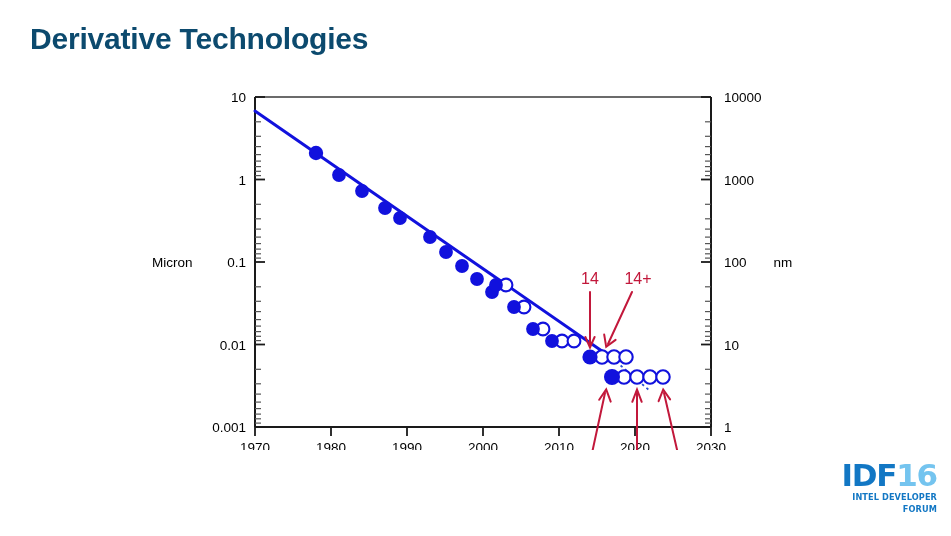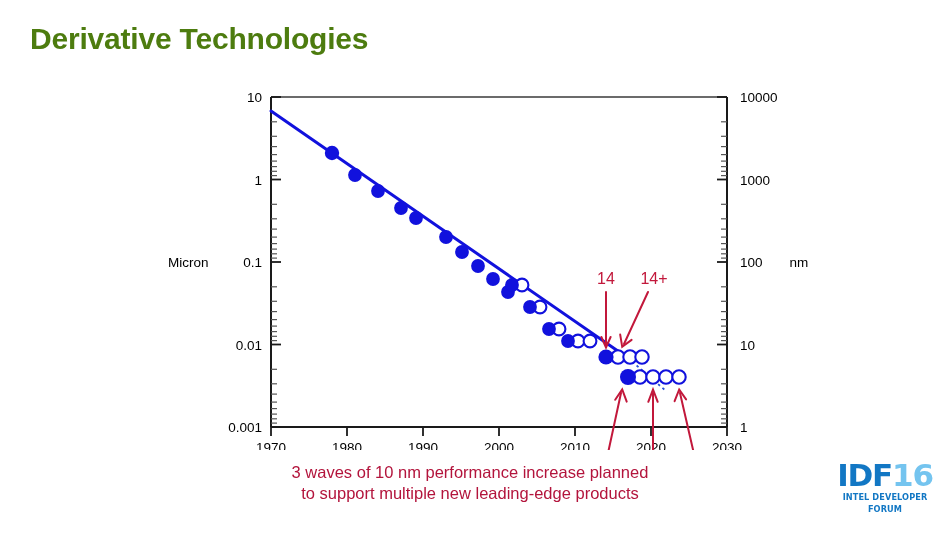--- a/index.html
+++ b/index.html
@@ -16,31 +16,30 @@
     height: 536px;
     background: #ffffff;
     overflow: hidden;
   }
   #slide-title {
     position: absolute;
     left: 30px;
     top: 22px;
     font-size: 30px;
     font-weight: bold;
-    color: #4d7c0f;
+    color: #0c4a6e;
     letter-spacing: -0.2px;
     white-space: nowrap;
   }
   #chart-area {
     position: absolute;
     left: 0px;
     top: 80px;
     width: 830px;
     height: 370px;
-    margin-left: 16px;
   }
   #chart-svg {
     display: block;
   }
   #caption {
     position: absolute;
     left: 200px;
     top: 462px;
     width: 540px;
     text-align: center;
@@ -56,21 +55,21 @@
     top: 538px;
     font-size: 11px;
     color: #9a9a9a;
   }
   #idf-logo {
     position: absolute;
     left: 833px;
     top: 459px;
     width: 104px;
     height: 50px;
-    text-align: center;
+    text-align: right;
   }
   #idf-logo .logo-main {
     font-size: 31px;
     font-weight: bold;
     letter-spacing: -1.2px;
     line-height: 32px;
     font-family: "DejaVu Sans", sans-serif;
   }
   #idf-logo .logo-idf { color: #1277c4; }
   #idf-logo .logo-16 { color: #74c4ef; }
@@ -297,24 +296,20 @@
         <text class="annot-label" x="590" y="204" text-anchor="middle">14</text>
         <text class="annot-label" x="638" y="204" text-anchor="middle">14+</text>
         <text class="annot-label" x="589" y="403" text-anchor="middle">10</text>
         <text class="annot-label" x="636" y="403" text-anchor="middle">10+</text>
         <text class="annot-label" x="688" y="403" text-anchor="middle">10++</text>
       </g>
 
     </svg>
   </div>
 
-  <div id="caption">
-    <span class="cap-line">3 waves of 10 nm performance increase planned</span>
-    <span class="cap-line">to support multiple new leading-edge products</span>
-  </div>
 
   <div id="page-number">20</div>
 
   <div id="idf-logo">
     <div class="logo-main"><span class="logo-idf">IDF</span><span class="logo-16">16</span></div>
     <div class="logo-sub">INTEL DEVELOPER FORUM</div>
   </div>
 
 </div>
 

